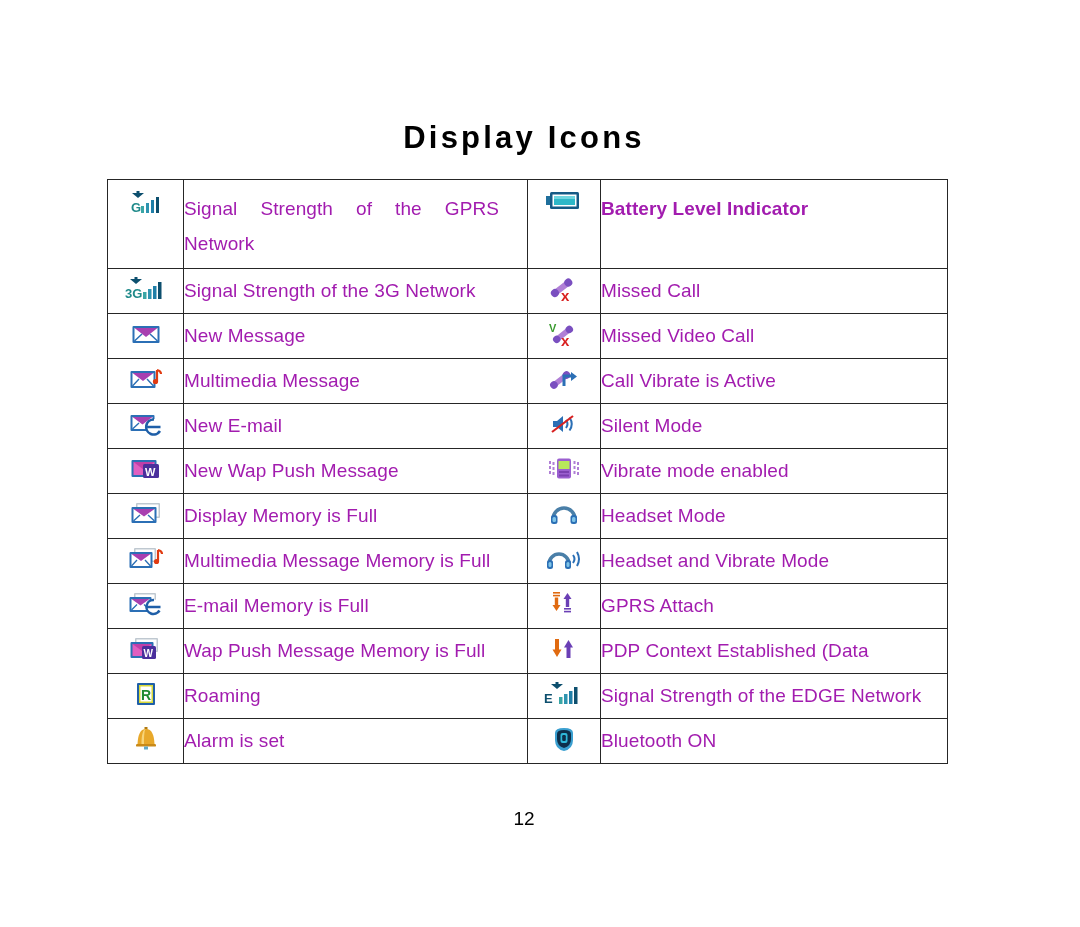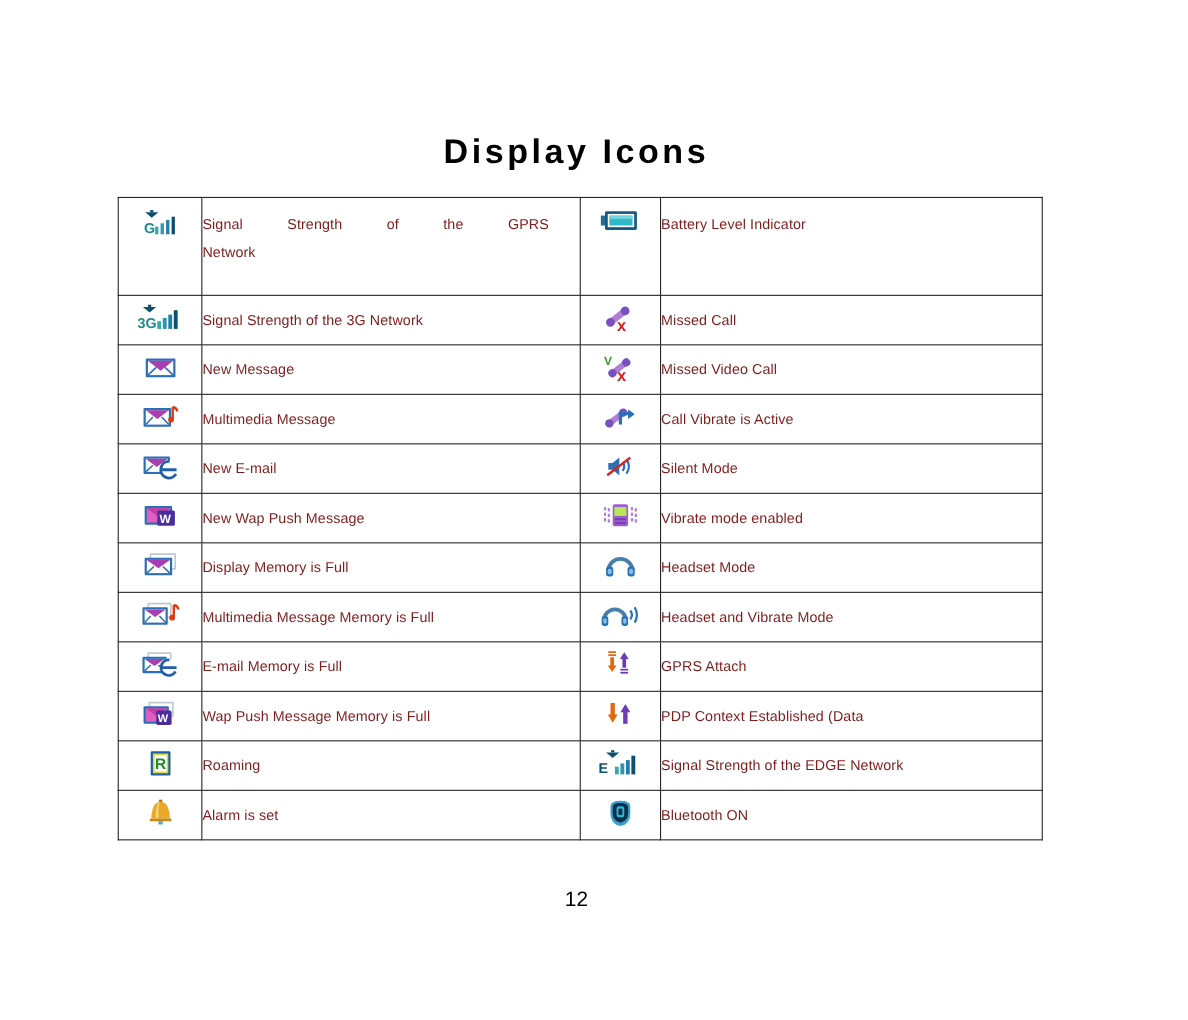--- a/index.html
+++ b/index.html
@@ -51,23 +51,23 @@
     vertical-align: middle;
     padding: 0;
   }
   td.icon-cell-right {
     width: 72px;
     text-align: center;
     vertical-align: middle;
     padding: 0;
   }
   td.label-cell {
-    font-size: 13px;
+    font-size: 19px;
     padding: 0 0 0 13px;
-    color: #7f1d1d;
+    color: #a21caf;
     line-height: 1.55;
     letter-spacing: 0.1px;
   }
   td.label-cell-left {
     width: 343px;
   }
   td.label-cell-right {
     width: 346px;
   }
   tr.normal-row td { height: 44px; }
@@ -80,21 +80,21 @@
     text-align: justify;
     text-align-last: justify;
     padding-right: 28px;
     padding-top: 14px;
   }
   .justified .line2 {
     text-align: left;
     text-align-last: left;
     margin-top: 6px;
   }
-  .plain-top { padding-top: 14px; }
+  .plain-top { padding-top: 14px; font-weight: bold; }
   .icon-wrap {
     display: inline-block;
     line-height: 0;
   }
   .page-number {
     position: absolute;
     left: 0;
     top: 808px;
     width: 1048px;
     text-align: center;

